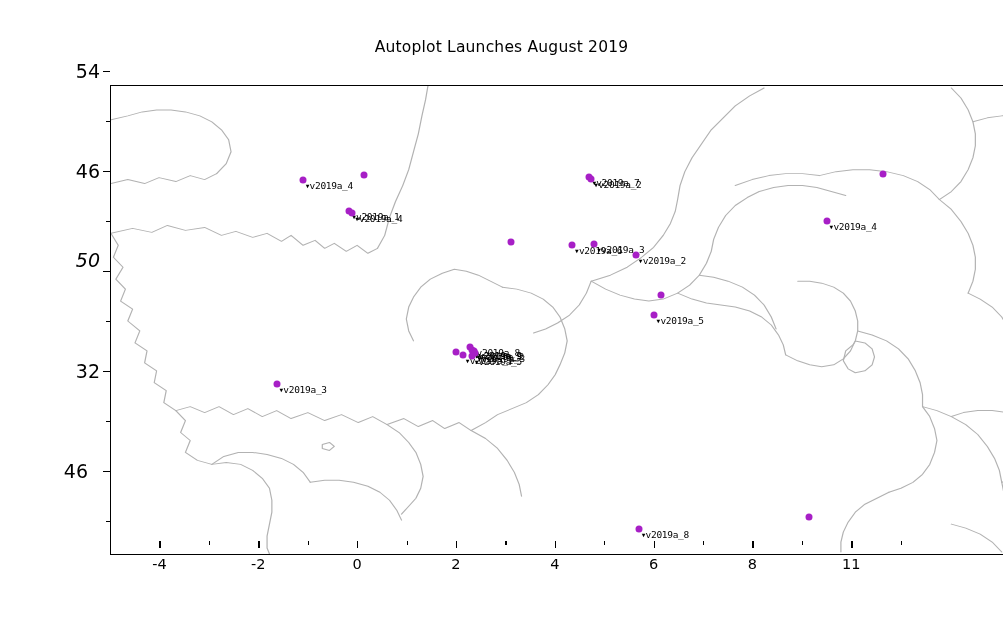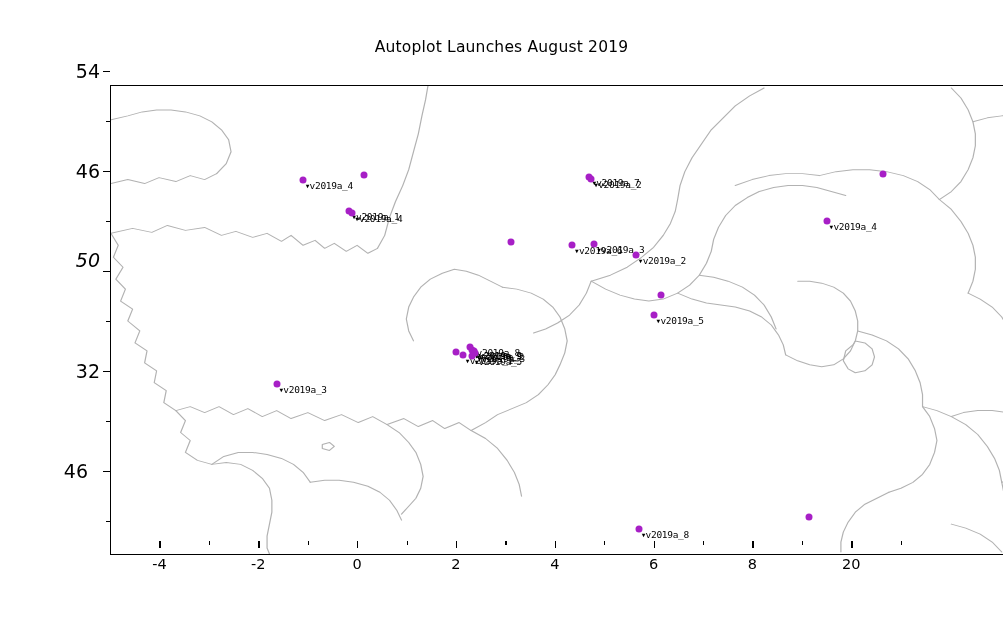--- a/index.html
+++ b/index.html
@@ -247,21 +247,21 @@
       <div class="ticklabel-x" style="left: 357.095px;">0</div>
       <div class="tick-x major" style="left: 455.933px;"></div>
       <div class="ticklabel-x" style="left: 455.933px;">2</div>
       <div class="tick-x major" style="left: 554.771px;"></div>
       <div class="ticklabel-x" style="left: 554.771px;">4</div>
       <div class="tick-x major" style="left: 653.609px;"></div>
       <div class="ticklabel-x" style="left: 653.609px;">6</div>
       <div class="tick-x major" style="left: 752.446px;"></div>
       <div class="ticklabel-x" style="left: 752.446px;">8</div>
       <div class="tick-x major" style="left: 851.284px;"></div>
-      <div class="ticklabel-x" style="left: 851.284px;">20</div>
+      <div class="ticklabel-x" style="left: 851.284px;">11</div>
       <div class="tick-x minor" style="left: 208.838px;"></div>
       <div class="tick-x minor" style="left: 307.676px;"></div>
       <div class="tick-x minor" style="left: 406.514px;"></div>
       <div class="tick-x minor" style="left: 505.352px;"></div>
       <div class="tick-x minor" style="left: 604.19px;"></div>
       <div class="tick-x minor" style="left: 703.028px;"></div>
       <div class="tick-x minor" style="left: 801.865px;"></div>
       <div class="tick-x minor" style="left: 900.703px;"></div>
       <div class="tick-y major" style="top: 471px; left: 103px;"></div>
       <div class="ticklabel-y" style="top: 471px; left: 36px;">46</div>

